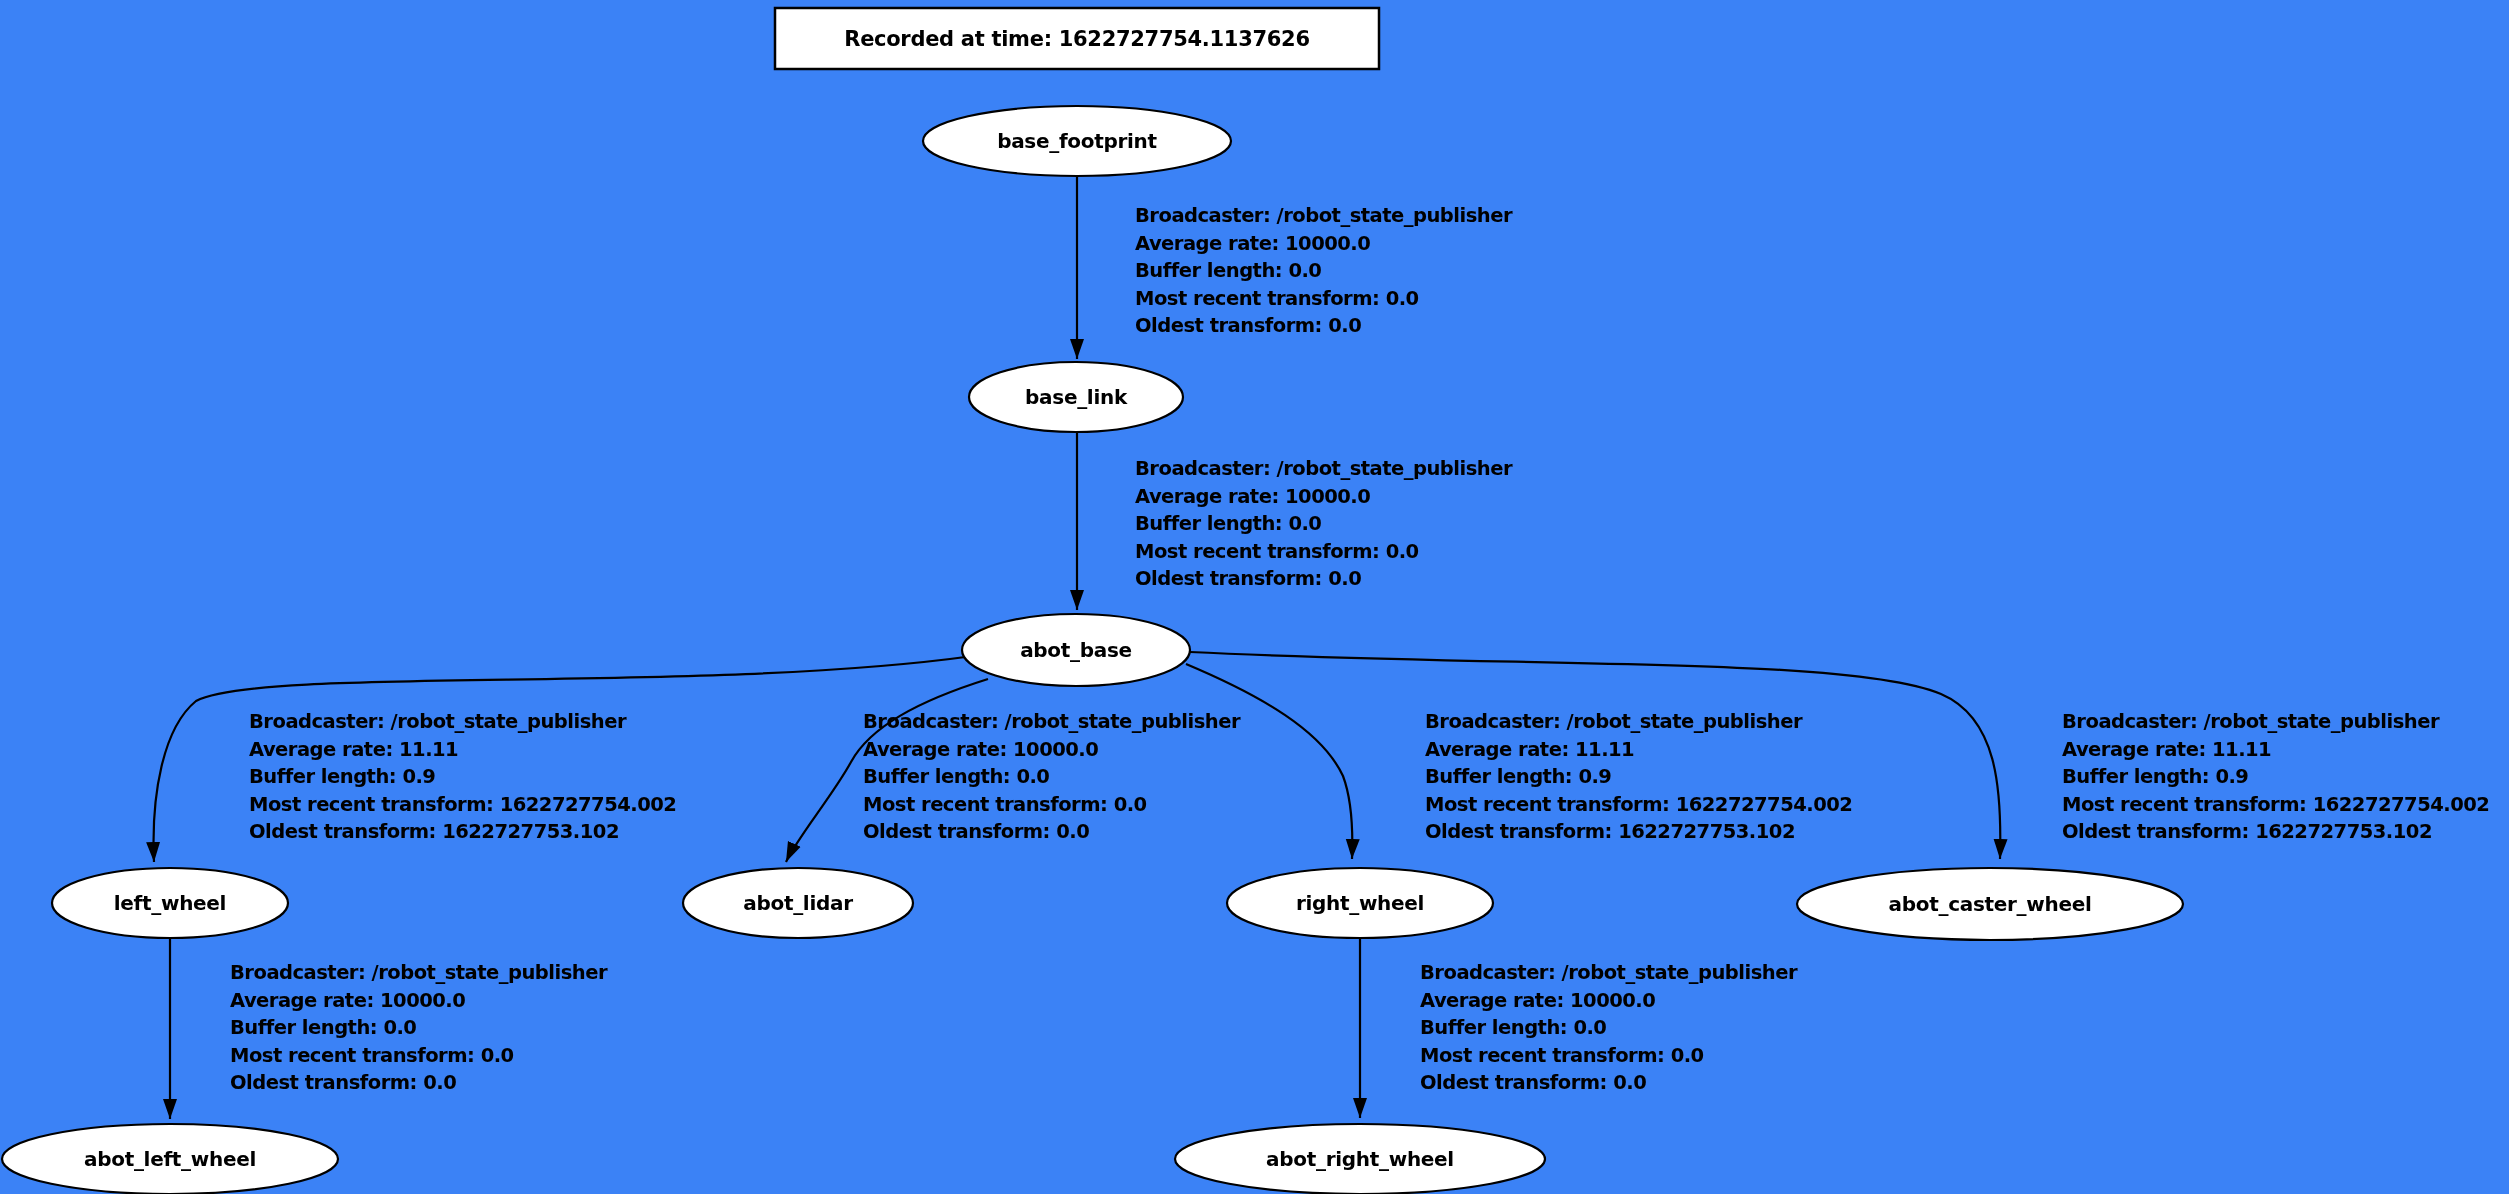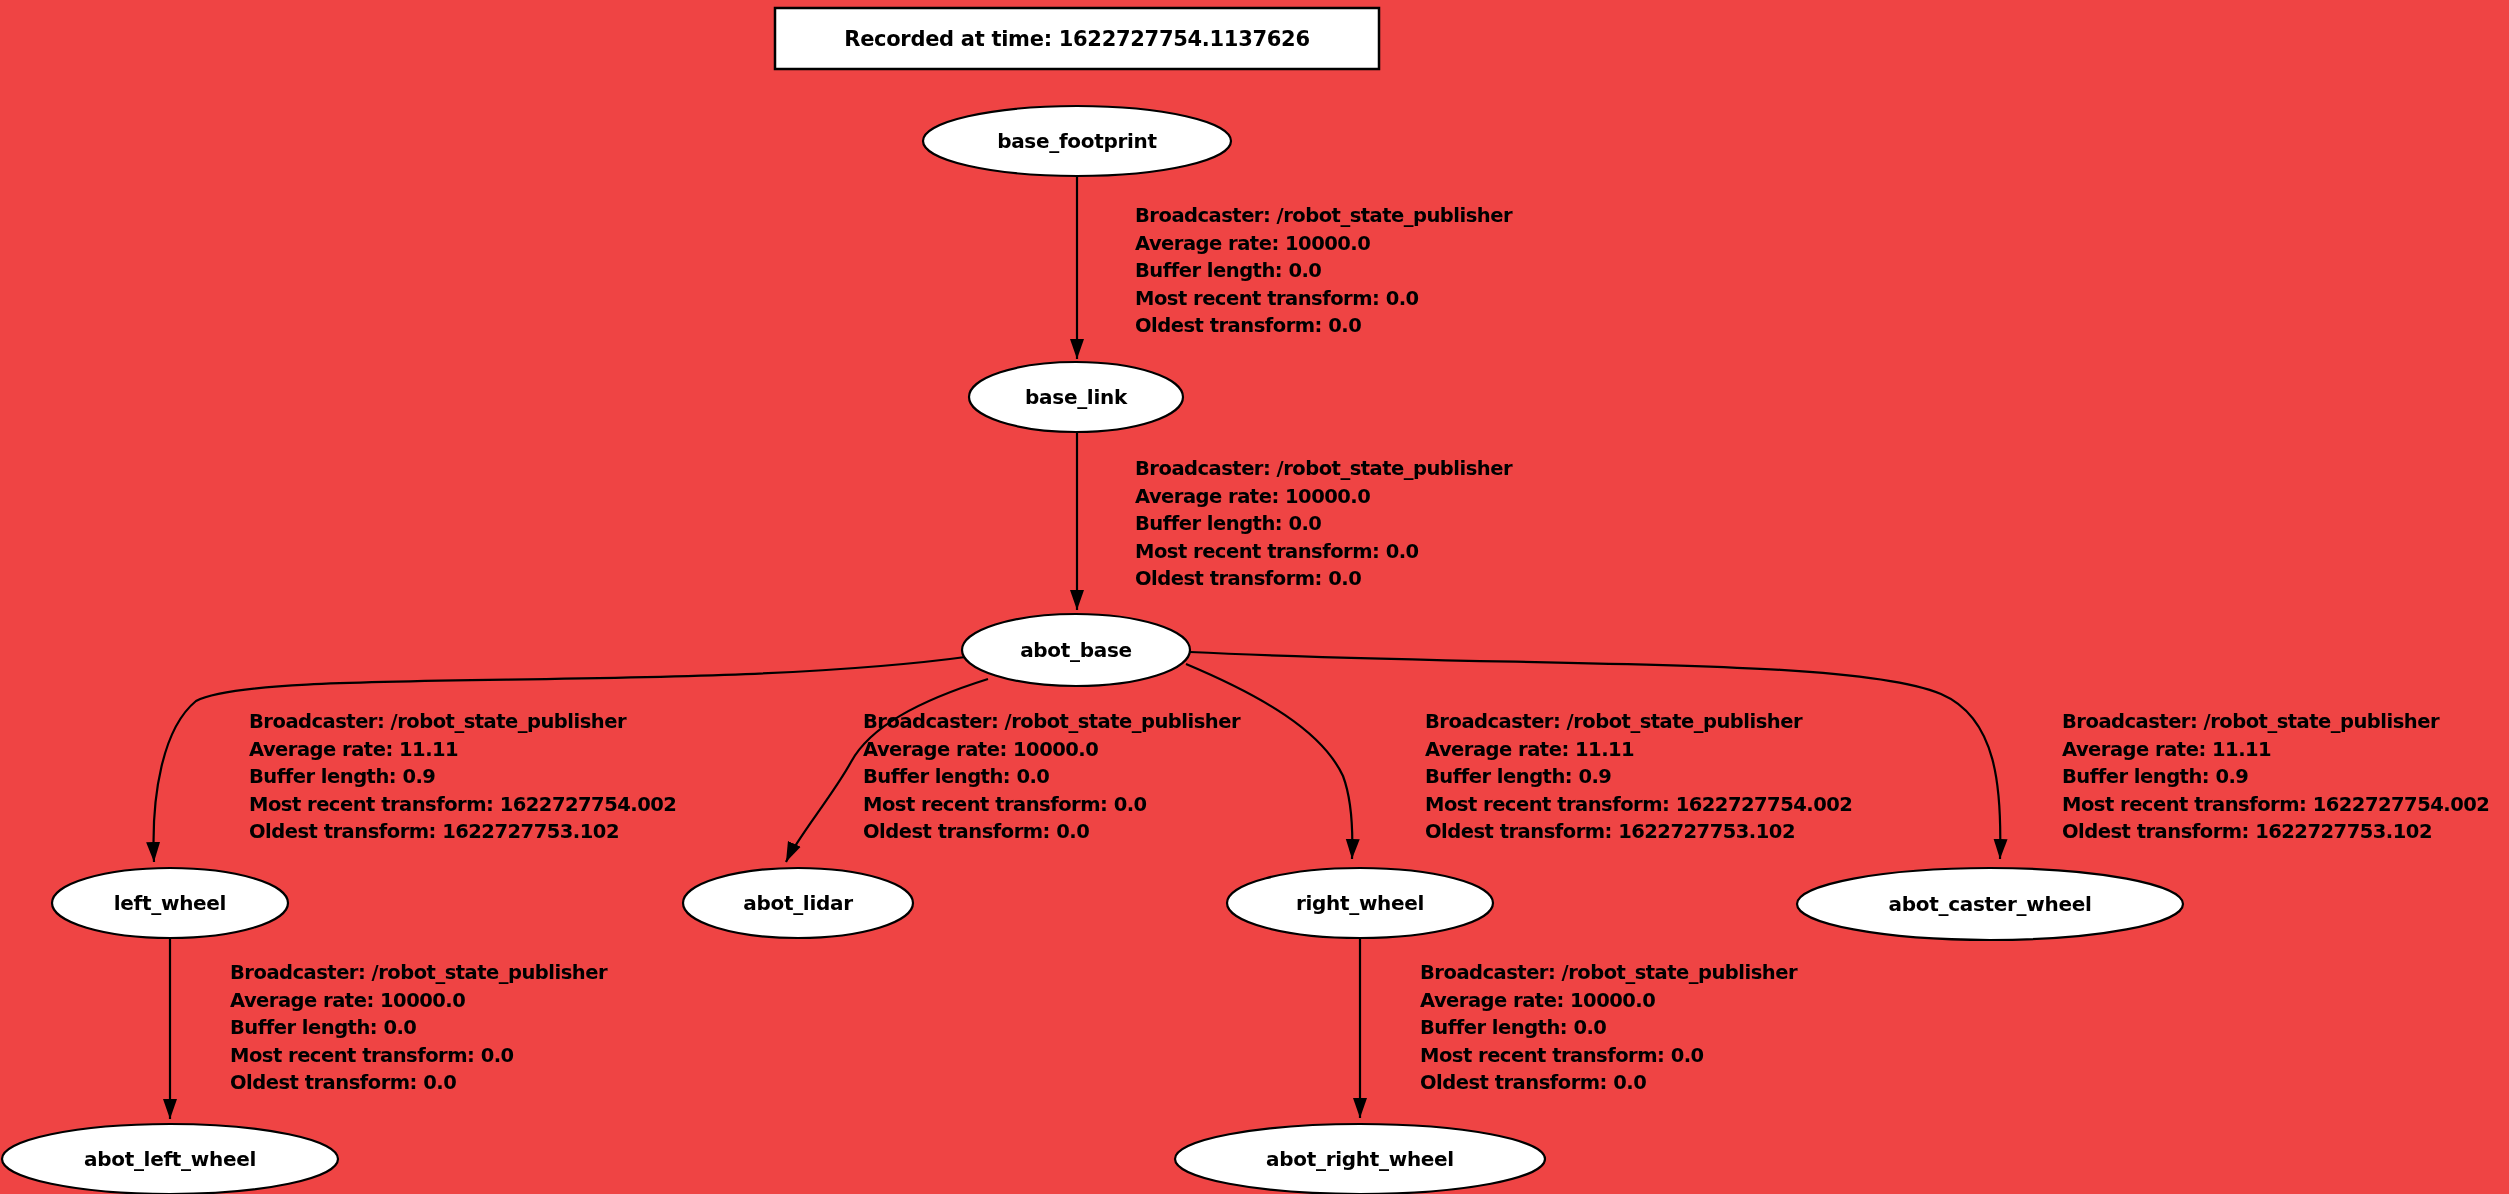--- a/index.html
+++ b/index.html
@@ -1,16 +1,16 @@
 <!DOCTYPE html>
 <html><head>
 <meta charset="utf-8">
 <style>
   html, body { margin: 0; padding: 0; background: #ffffff; }
-  .canvas { position: relative; width: 2509px; height: 1194px; background: #ef4444; }
+  .canvas { position: relative; width: 2509px; height: 1194px; background: #3b82f6; }
   svg { display: block; }
   .edge-path { fill: none; stroke: #000000; stroke-width: 2.2px; }
   .node-ellipse { fill: #ffffff; stroke: #000000; stroke-width: 2.2px; }
   .title-box { fill: #ffffff; stroke: #000000; stroke-width: 2.5px; }
   .node-label {
     font-family: "DejaVu Sans", "Liberation Sans", sans-serif;
     font-size: 20px; font-weight: 700; fill: #000000;
     letter-spacing: -0.3px; text-anchor: middle;
   }
   .edge-label {

